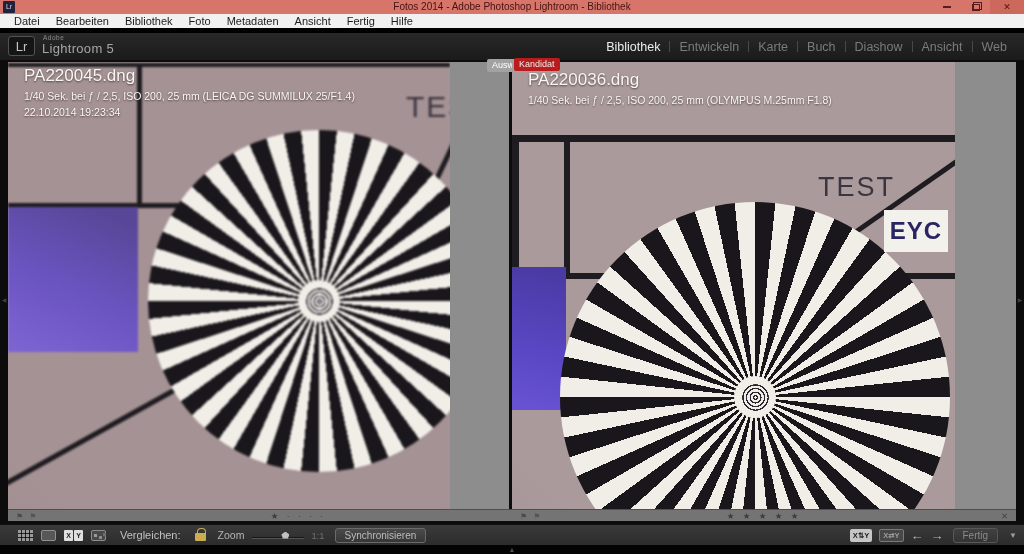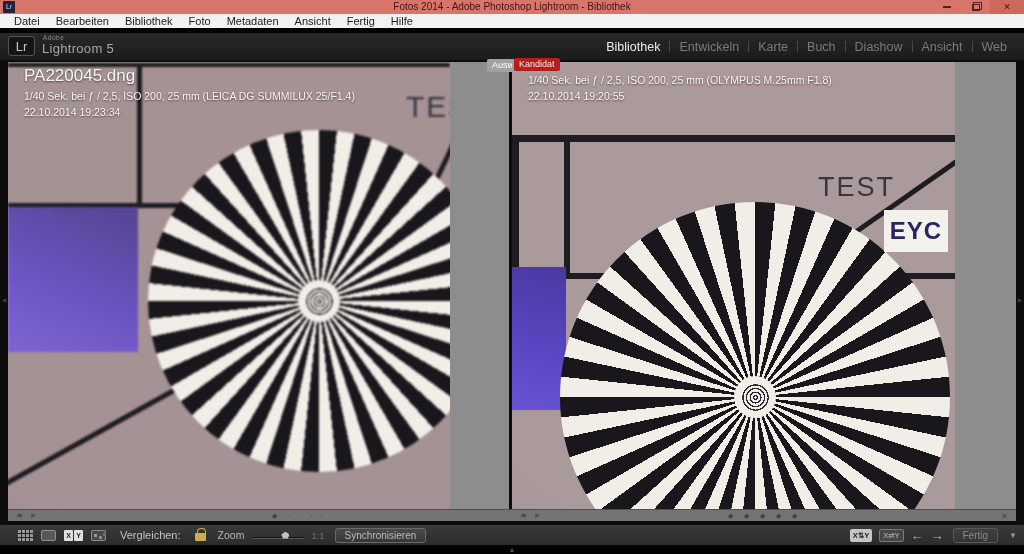--- a/index.html
+++ b/index.html
@@ -257,22 +257,22 @@
         <div class="chart-line" style="left:52px; top:80px; width:6px; height:132px;"></div>
         <div class="chart-line" style="left:0; top:211px; width:443px; height:6px;"></div>
         <div class="purple" id="purple-candidate"></div>
         <div class="diag" style="left:333px; top:175px; width:136px; transform:rotate(-35deg);"></div>
         <div class="siemens-star" id="star-candidate"></div>
         <div class="test-label" id="test-candidate">TEST</div>
         <div class="eyc-box">EYC</div>
       </div>
       <div class="photo-vignette"></div>
       <div class="meta" style="top:8px;">
+        <span class="filename">PA220036.dng</span>
         <span class="exif">1/40 Sek. bei ƒ / 2,5, ISO 200, 25 mm (OLYMPUS M.25mm F1.8)</span>
-        <span class="datetime">22.10.2014 19:20:55</span>
       </div>
     </div>
     <div class="gray-strip" id="gray-candidate"></div>
     <div class="badge" id="badge-candidate">Kandidat</div>
     <div class="bottom-strip">
       <div class="strip-flags">
         <span>⚑</span>
         <span style="opacity:.75">⚑</span>
       </div>
       <div class="strip-rating">★ ★ ★ ★ ★</div>

